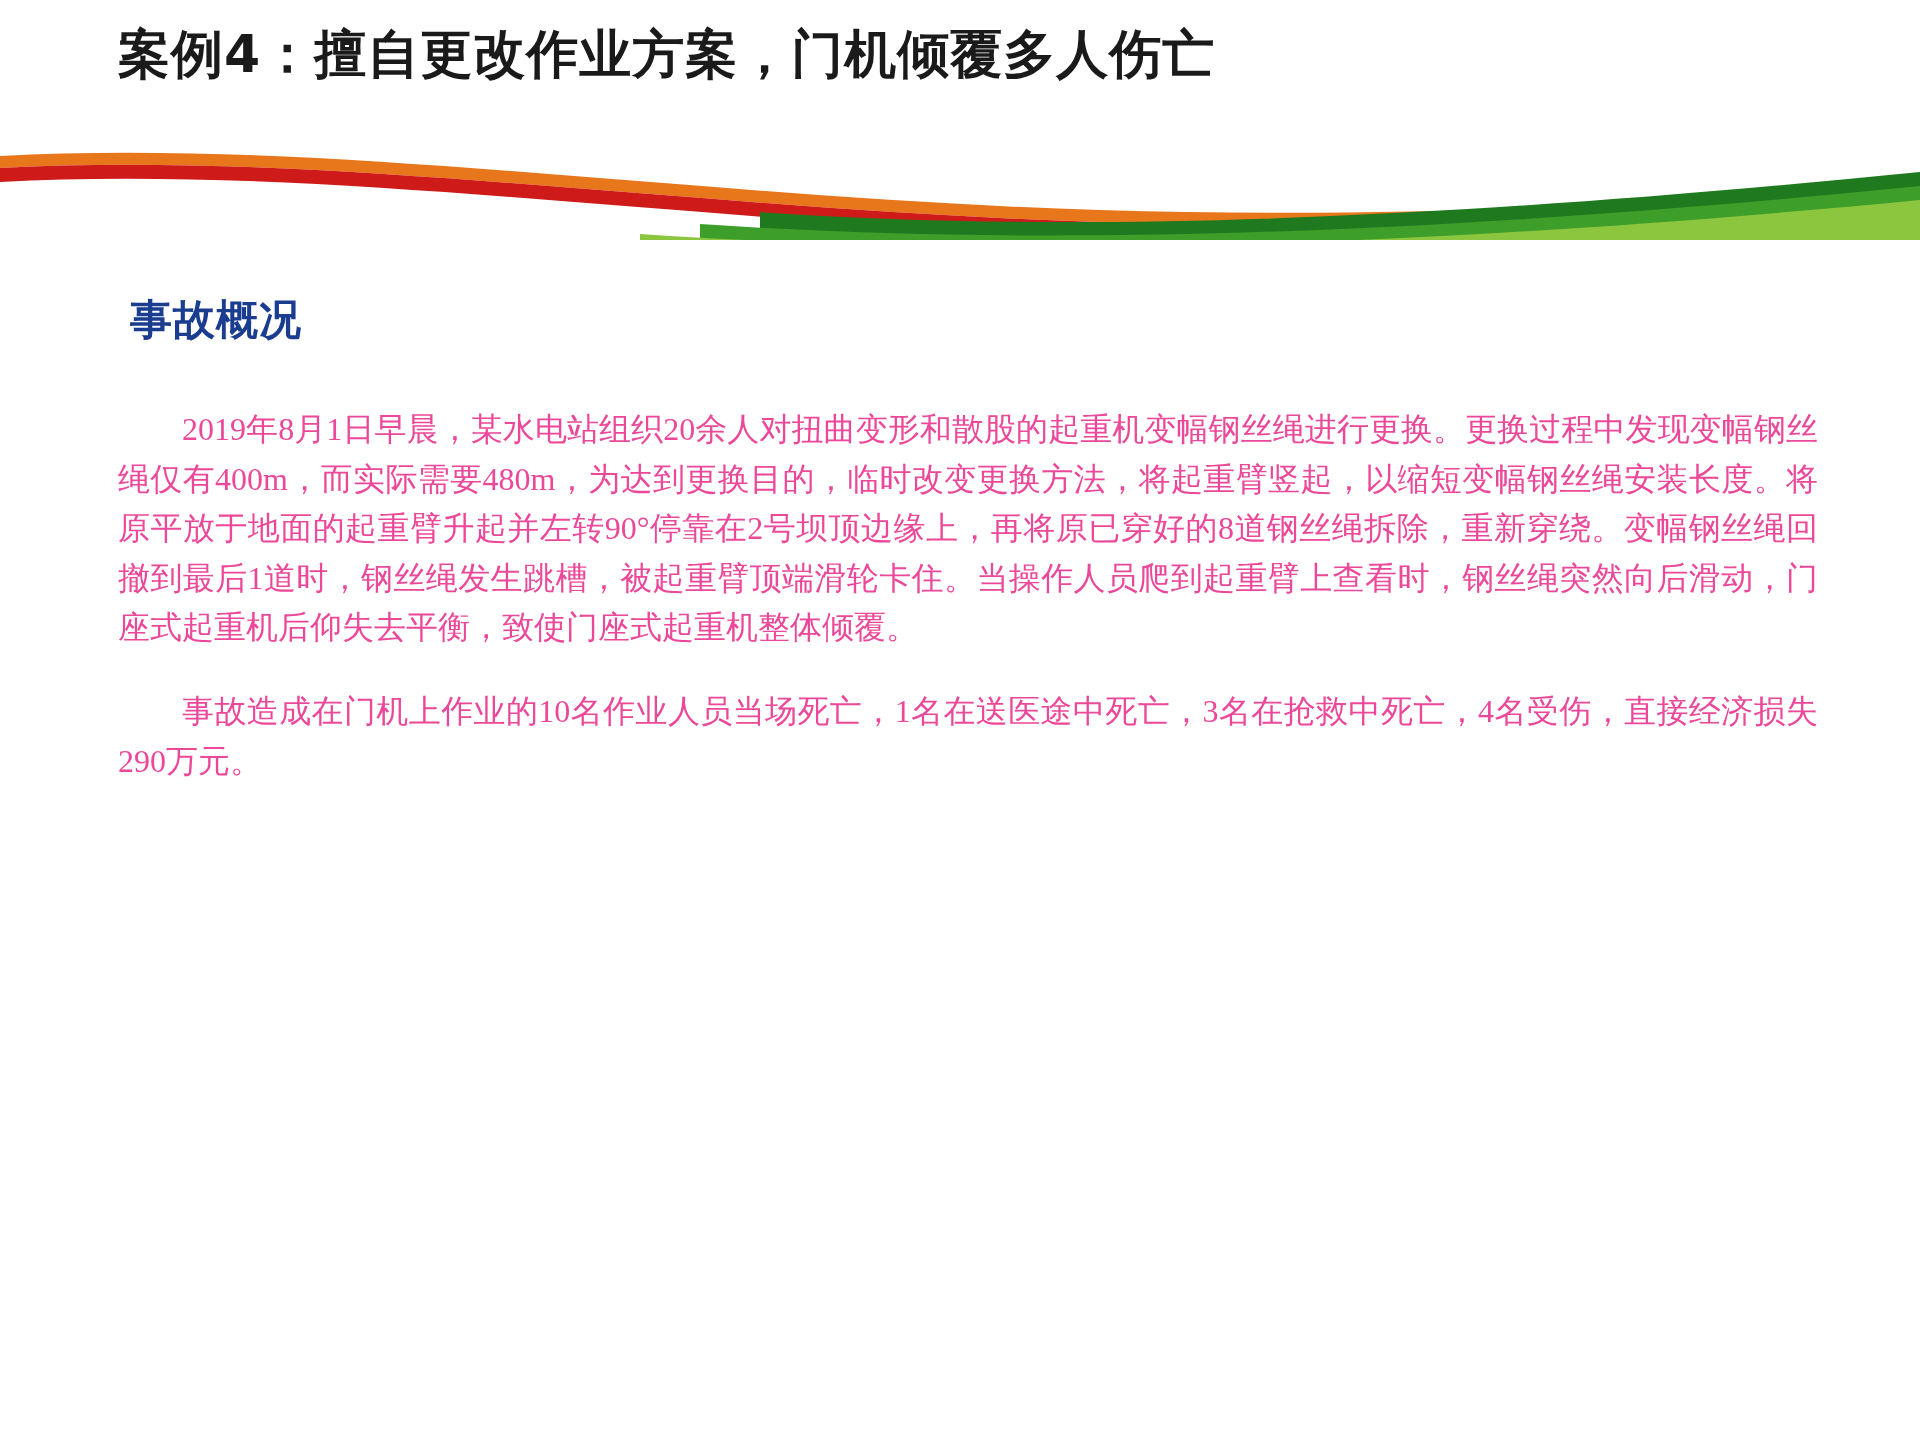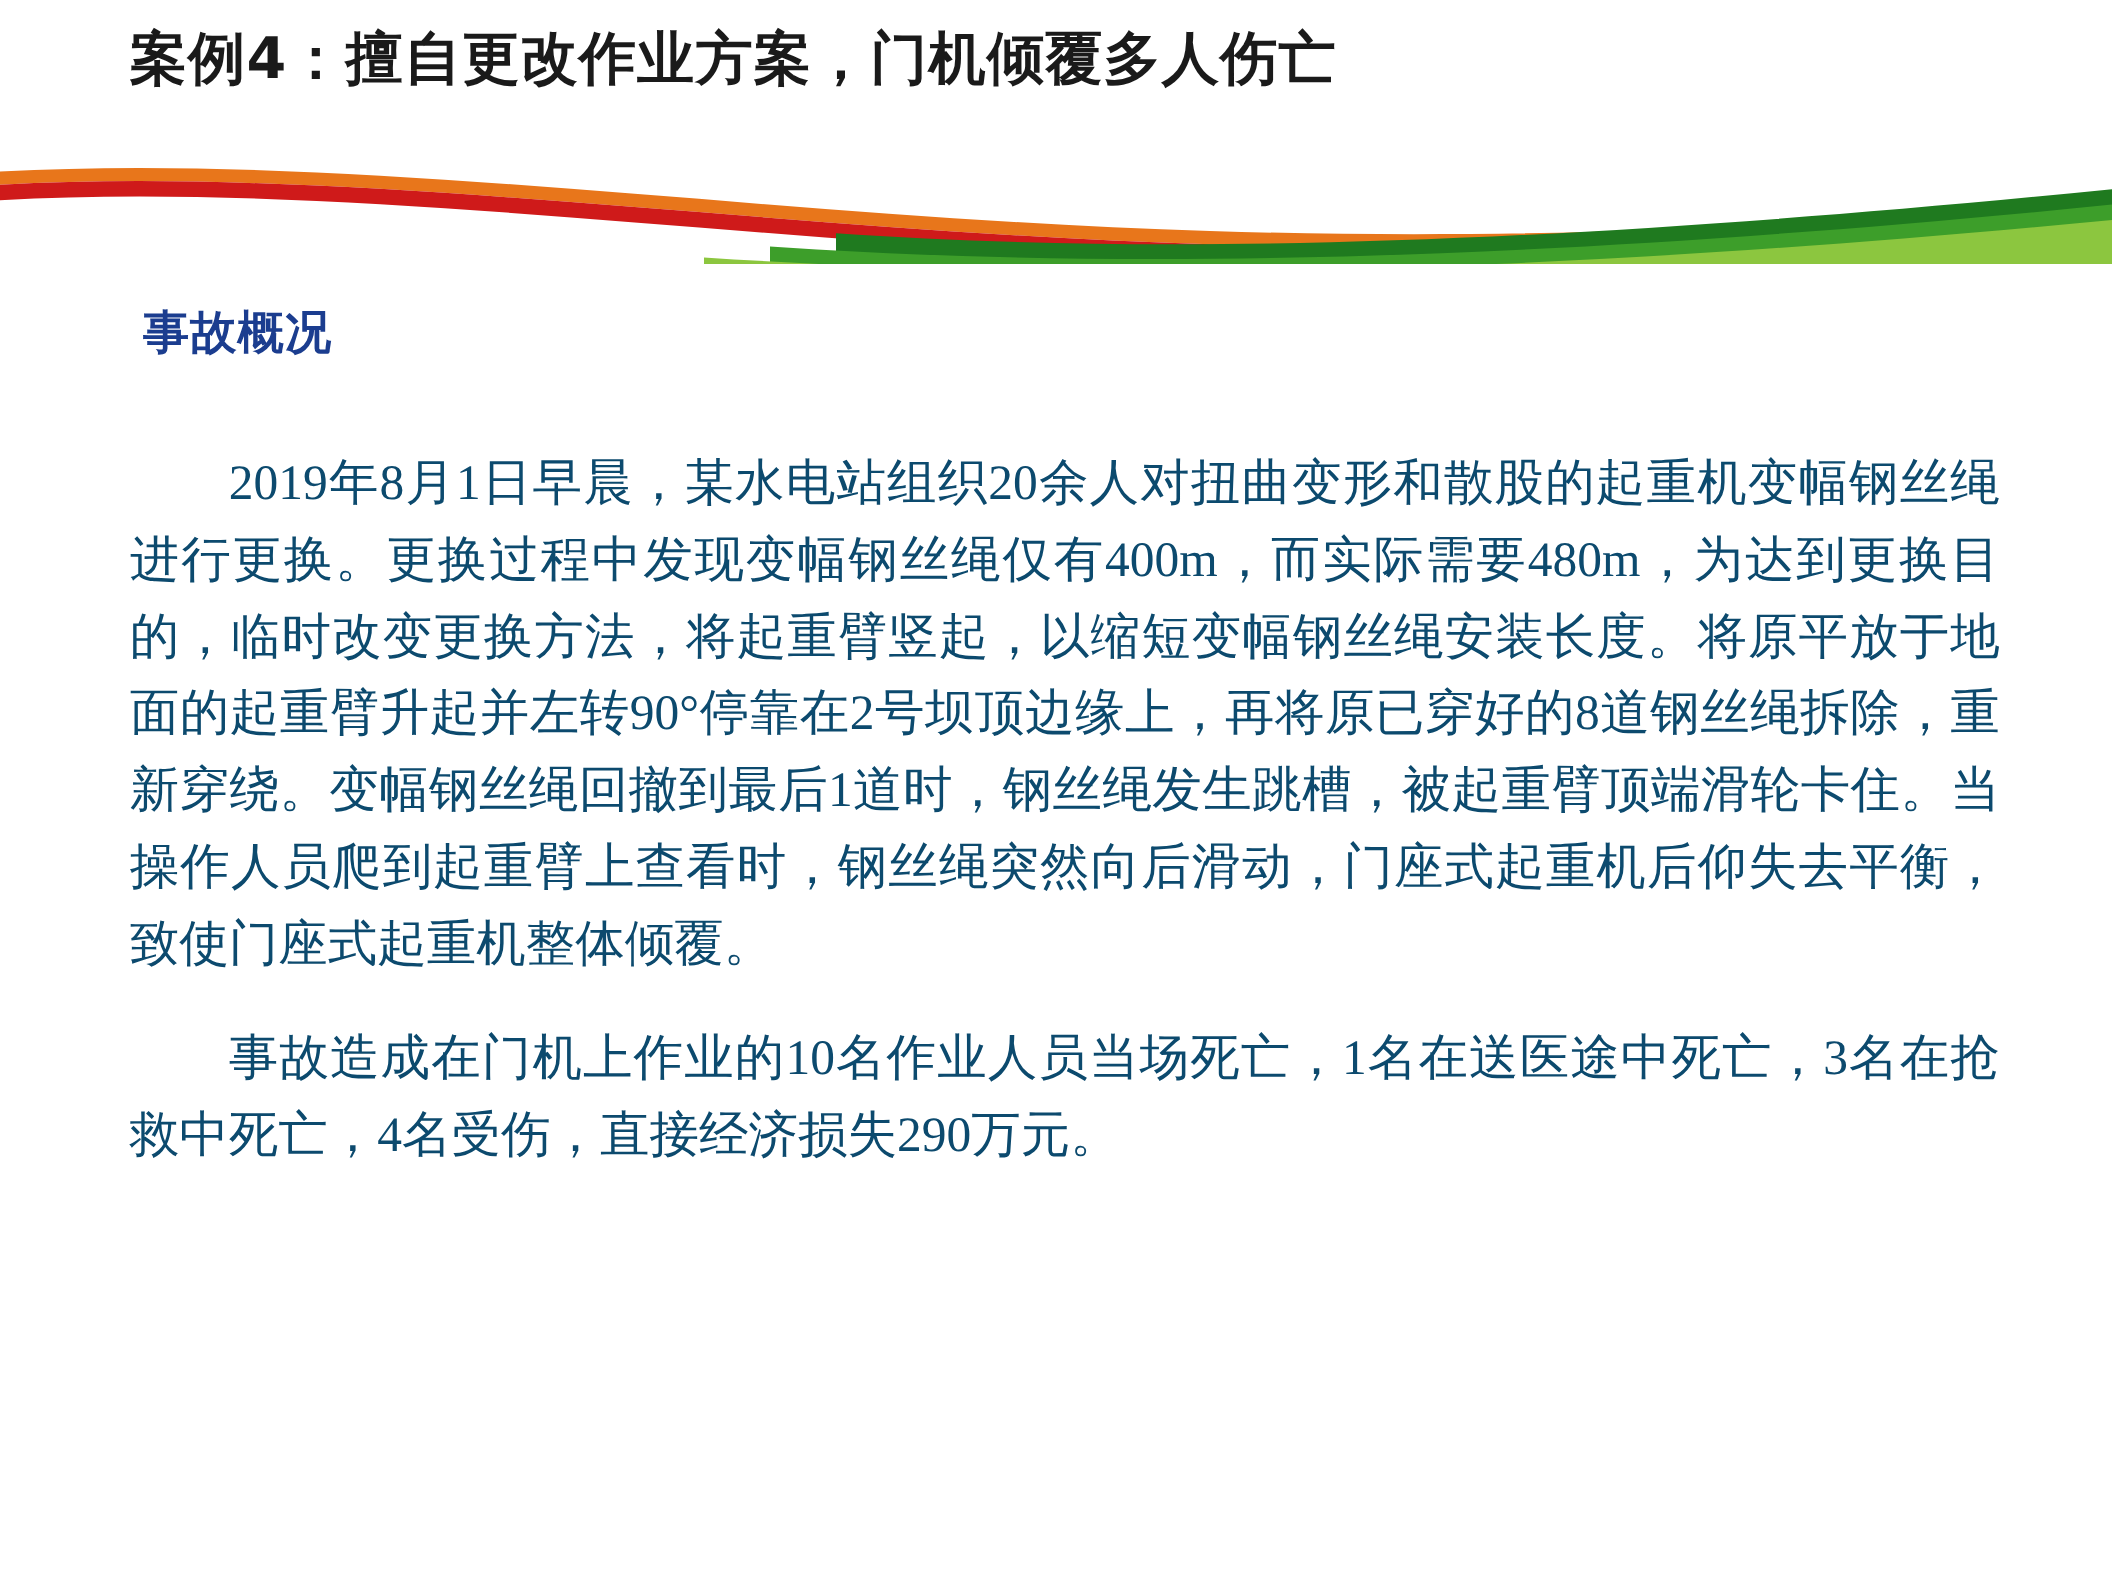--- a/index.html
+++ b/index.html
@@ -39,42 +39,42 @@
     overflow: hidden;
   }
   .wave-band svg {
     display: block;
   }
 
   
   .section-heading {
     position: absolute;
     left: 130px;
-    top: 274px;
+    top: 292px;
     font-family: "DejaVu Sans", "Liberation Sans", sans-serif;
     font-weight: bold;
     font-size: 42px;
     color: #1b3d8f;
     letter-spacing: 1px;
     white-space: nowrap;
     text-align: right;
   }
 
   
   .body-block {
     position: absolute;
     left: 118px;
     top: 405px;
     width: 1700px;
   }
   .body-par {
     font-family: "Liberation Serif", "DejaVu Serif", serif;
-    font-size: 45px;
+    font-size: 32px;
     line-height: 1.55;
-    color: #0c4a6e;
+    color: #ec4899;
     text-align: justify;
     text-justify: inter-ideograph;
     text-indent: 2em;
     margin: 0 0 34px 0;
   }
   .body-par:last-child {
     margin-bottom: 0;
   }
 </style>
 </head>

